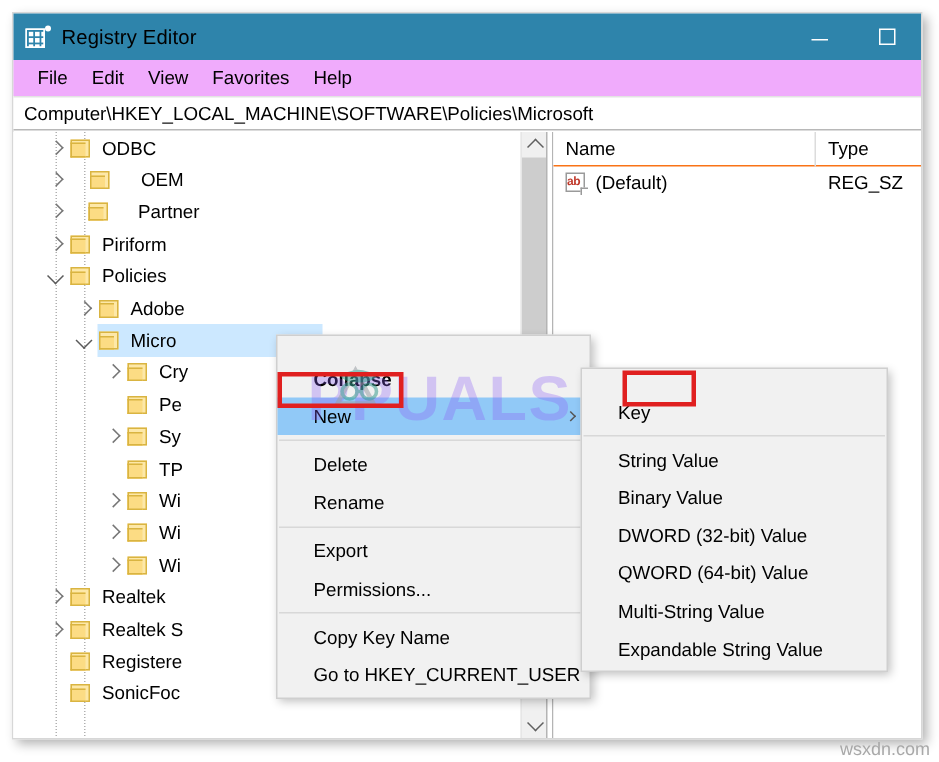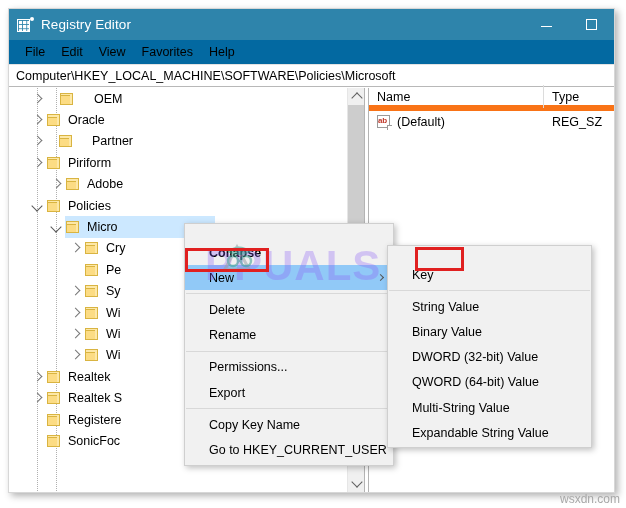--- a/index.html
+++ b/index.html
@@ -43,21 +43,21 @@
       linear-gradient(to right, #2e84ab 1px, transparent 1px),
       linear-gradient(to bottom, #2e84ab 1px, transparent 1px);
     background-size: 4.2px 4.2px;
     border: 1px solid #ffffff;
   }
   .app-icon .dot {
     position: absolute; right: -1px; top: 0px;
     width: 4px; height: 4px; background: #ffffff; border-radius: 50%;
   }
   .title-text {
-    color: #ffffff;
+    color: #000000;
     font-size: 13.5px;
     letter-spacing: 0.1px;
     white-space: nowrap;
   }
   .win-controls {
     position: absolute; right: 0; top: 0;
     height: 31px; display: flex;
   }
   .win-btn {
     width: 45px; height: 31px;
@@ -66,21 +66,21 @@
   .win-btn .min-glyph {
     width: 11px; height: 1px; background: #ffffff; margin-top: 4px;
   }
   .win-btn .max-glyph {
     width: 11px; height: 11px; border: 1px solid #ffffff;
   }
 
   
   .menubar {
     height: 24px;
-    background: #0369a1;
+    background: #f0abfc;
     display: flex;
     align-items: center;
     padding-left: 8px;
     border-bottom: none;
   }
   .menubar .mi {
     font-size: 12.5px;
     color: #000000;
     padding: 2px 8px 2px 8px;
     white-space: nowrap;
@@ -239,21 +239,21 @@
     position: relative;
     flex: 1 1 auto;
     height: 100%;
     background: #ffffff;
   }
   .list-header {
     height: 23px;
     display: flex;
     align-items: center;
     background: #ffffff;
-    border-bottom: 6px solid #f97316;
+    border-bottom: 1px solid #f97316;
   }
   .col {
     font-size: 12.5px;
     color: #000000;
     padding-left: 8px;
     height: 23px;
     display: flex; align-items: center;
   }
   .col.name { width: 175px; border-right: 1px solid #dcdcdc; }
   .col.type { flex: 1; }
@@ -407,67 +407,67 @@
     <span>Computer\HKEY_LOCAL_MACHINE\SOFTWARE\Policies\Microsoft</span>
   </div>
 
   <div class="body-area">
 
     <div class="tree-pane">
       <div class="tree-scroll-area">
         <div class="guide" style="left:28px;"></div>
         <div class="guide" style="left:47px;"></div>
         <div id="tree-rows">
+            <div class="tree-row" style="padding-left: 21px;">
+              <span class="chev " style="position: relative; z-index: 2;"></span>
+              <span class="folder" style="position: relative; z-index: 2;">
+                <span class="back"></span>
+                <span class="front"></span>
+              </span>
+              <span class="lbl-wrap" style="position: relative; z-index: 2;">ODBC</span>
+            </div>
             <div class="tree-row" style="padding-left: 21px; gap: 13px;">
               <span class="chev " style="position: relative; z-index: 2;"></span>
               <span class="folder" style="position: relative; z-index: 2;">
                 <span class="back"></span>
                 <span class="front"></span>
               </span>
               <span class="lbl-wrap" style="position: relative; z-index: 2;">OEM</span>
             </div>
+            <div class="tree-row" style="padding-left: 21px; gap: 12px;">
+              <span class="chev " style="position: relative; z-index: 2;"></span>
+              <span class="folder" style="position: relative; z-index: 2;">
+                <span class="back"></span>
+                <span class="front"></span>
+              </span>
+              <span class="lbl-wrap" style="position: relative; z-index: 2;">Partner</span>
+            </div>
             <div class="tree-row" style="padding-left: 21px;">
               <span class="chev " style="position: relative; z-index: 2;"></span>
               <span class="folder" style="position: relative; z-index: 2;">
                 <span class="back"></span>
                 <span class="front"></span>
               </span>
-              <span class="lbl-wrap" style="position: relative; z-index: 2;">Oracle</span>
-            </div>
-            <div class="tree-row" style="padding-left: 21px; gap: 12px;">
-              <span class="chev " style="position: relative; z-index: 2;"></span>
-              <span class="folder" style="position: relative; z-index: 2;">
-                <span class="back"></span>
-                <span class="front"></span>
-              </span>
-              <span class="lbl-wrap" style="position: relative; z-index: 2;">Partner</span>
-            </div>
-            <div class="tree-row" style="padding-left: 21px;">
-              <span class="chev " style="position: relative; z-index: 2;"></span>
-              <span class="folder" style="position: relative; z-index: 2;">
-                <span class="back"></span>
-                <span class="front"></span>
-              </span>
               <span class="lbl-wrap" style="position: relative; z-index: 2;">Piriform</span>
-            </div>
-            <div class="tree-row" style="padding-left: 40px;">
-              <span class="chev " style="position: relative; z-index: 2;"></span>
-              <span class="folder" style="position: relative; z-index: 2;">
-                <span class="back"></span>
-                <span class="front"></span>
-              </span>
-              <span class="lbl-wrap" style="position: relative; z-index: 2;">Adobe</span>
             </div>
             <div class="tree-row" style="padding-left: 21px;">
               <span class="chev down" style="position: relative; z-index: 2;"></span>
               <span class="folder" style="position: relative; z-index: 2;">
                 <span class="back"></span>
                 <span class="front"></span>
               </span>
               <span class="lbl-wrap" style="position: relative; z-index: 2;">Policies</span>
+            </div>
+            <div class="tree-row" style="padding-left: 40px;">
+              <span class="chev " style="position: relative; z-index: 2;"></span>
+              <span class="folder" style="position: relative; z-index: 2;">
+                <span class="back"></span>
+                <span class="front"></span>
+              </span>
+              <span class="lbl-wrap" style="position: relative; z-index: 2;">Adobe</span>
             </div>
             <div class="tree-row sel" style="padding-left: 40px;">
               <div class="row-sel-bg" style="left: 56px; width: 150px;"></div>
               <span class="chev down" style="position: relative; z-index: 2;"></span>
               <span class="folder" style="position: relative; z-index: 2;">
                 <span class="back"></span>
                 <span class="front"></span>
               </span>
               <span class="lbl-wrap" style="position: relative; z-index: 2;">Micro</span>
             </div>
@@ -487,20 +487,28 @@
               </span>
               <span class="lbl-wrap" style="position: relative; z-index: 2;">Pe</span>
             </div>
             <div class="tree-row" style="padding-left: 59px;">
               <span class="chev " style="position: relative; z-index: 2;"></span>
               <span class="folder" style="position: relative; z-index: 2;">
                 <span class="back"></span>
                 <span class="front"></span>
               </span>
               <span class="lbl-wrap" style="position: relative; z-index: 2;">Sy</span>
+            </div>
+            <div class="tree-row" style="padding-left: 59px;">
+              <span class="chev none" style="position: relative; z-index: 2;"></span>
+              <span class="folder" style="position: relative; z-index: 2;">
+                <span class="back"></span>
+                <span class="front"></span>
+              </span>
+              <span class="lbl-wrap" style="position: relative; z-index: 2;">TP</span>
             </div>
             <div class="tree-row" style="padding-left: 59px;">
               <span class="chev " style="position: relative; z-index: 2;"></span>
               <span class="folder" style="position: relative; z-index: 2;">
                 <span class="back"></span>
                 <span class="front"></span>
               </span>
               <span class="lbl-wrap" style="position: relative; z-index: 2;">Wi</span>
             </div>
             <div class="tree-row" style="padding-left: 59px;">
@@ -594,24 +602,24 @@
       </div>
       <div class="ctx-sep"></div>
       <div class="ctx-item">
         <span>Delete</span>
       </div>
       <div class="ctx-item">
         <span>Rename</span>
       </div>
       <div class="ctx-sep"></div>
       <div class="ctx-item">
+        <span>Export</span>
+      </div>
+      <div class="ctx-item">
         <span>Permissions...</span>
-      </div>
-      <div class="ctx-item">
-        <span>Export</span>
       </div>
       <div class="ctx-sep"></div>
       <div class="ctx-item">
         <span>Copy Key Name</span>
       </div>
       <div class="ctx-item">
         <span>Go to HKEY_CURRENT_USER</span>
       </div>
     </div>
 

